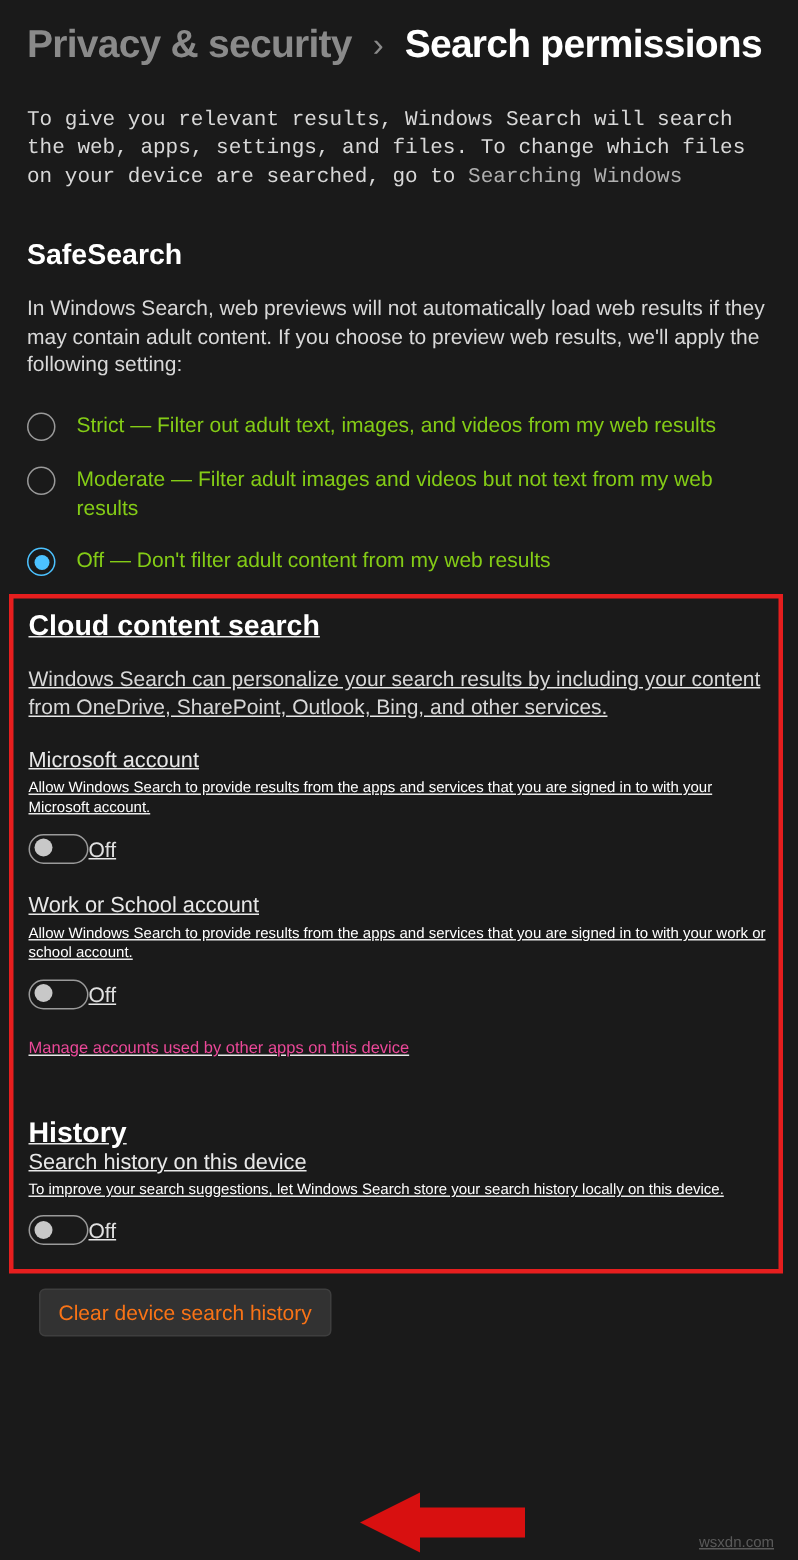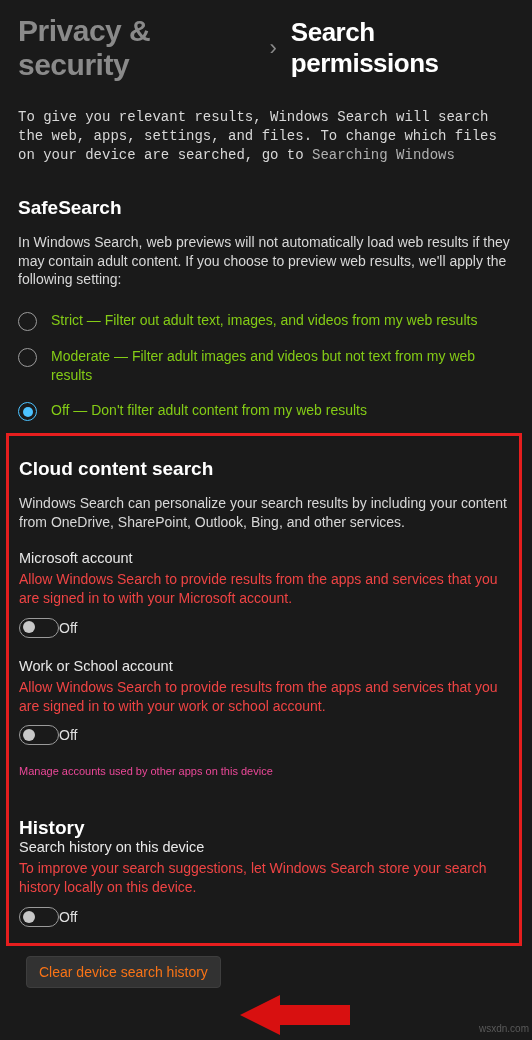--- a/index.html
+++ b/index.html
@@ -14,21 +14,21 @@
     position: relative;
   }
   .page { padding: 14px 16px 0 18px; }
   .breadcrumb {
     display: flex;
     align-items: center;
     gap: 14px;
     margin-bottom: 26px;
   }
   .breadcrumb .back {
-    font-size: 30px;
+    font-size: 26px;
     font-weight: 600;
     color: #8a8a8a;
     letter-spacing: -0.5px;
   }
   .breadcrumb .chev {
     font-size: 22px;
     color: #8a8a8a;
     font-weight: 400;
   }
   .breadcrumb .current {
@@ -72,31 +72,32 @@
   }
   .radio.selected { border-color: #4cc2ff; }
   .radio.selected::after {
     content: ""; position: absolute; inset: 3.5px;
     border-radius: 50%; background: #4cc2ff;
   }
   .radio-label { font-size: 14px; line-height: 1.35; color: #84cc16; }
   .highlight-box {
     border: 3px solid #e61e1e;
     margin: 12px -6px 0 -12px;
-    padding: 20px 8px 12px 10px;
+    padding: 6px 8px 12px 10px;
+    text-decoration: underline;
   }
   .sub-head {
     font-size: 14.5px;
     color: #e8e8e8;
     margin-top: 18px;
     margin-bottom: 4px;
   }
   .sub-desc {
-    font-size: 14px;
-    color: #ef4444;
+    font-size: 10px;
+    color: #ffffff;
     line-height: 1.35;
     margin-bottom: 10px;
   }
   .toggle-row { display: flex; align-items: center; gap: 0; margin-bottom: 20px; text-align: right; }
   .toggle {
     width: 40px; height: 20px; border-radius: 10px;
     border: 1.5px solid #9a9a9a; position: relative;
     background: transparent;
   }
   .toggle::after {
@@ -120,22 +121,22 @@
   }
   .arrow {
     position: absolute;
     left: 240px;
     top: 992px;
     width: 110px;
     height: 46px;
     pointer-events: none;
   }
   .watermark {
-    position: absolute; right: 3px; bottom: 6px;
-    font-size: 10px; color: #5a5a5a;
+    position: absolute; right: 16px; bottom: 6px;
+    font-size: 10px; color: #5a5a5a; text-decoration: underline;
   }
 </style>
 </head>
 <body>
 
 <div class="page">
 
   <div class="breadcrumb">
     <span class="back">Privacy &amp; security</span>
     <span class="chev">›</span>

